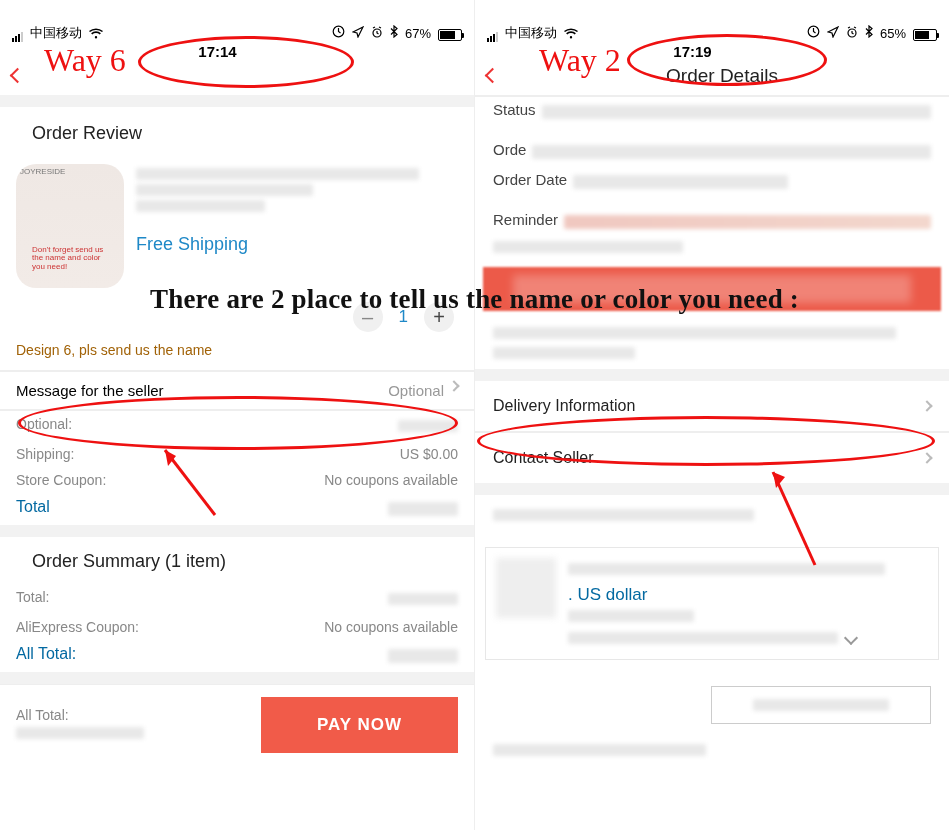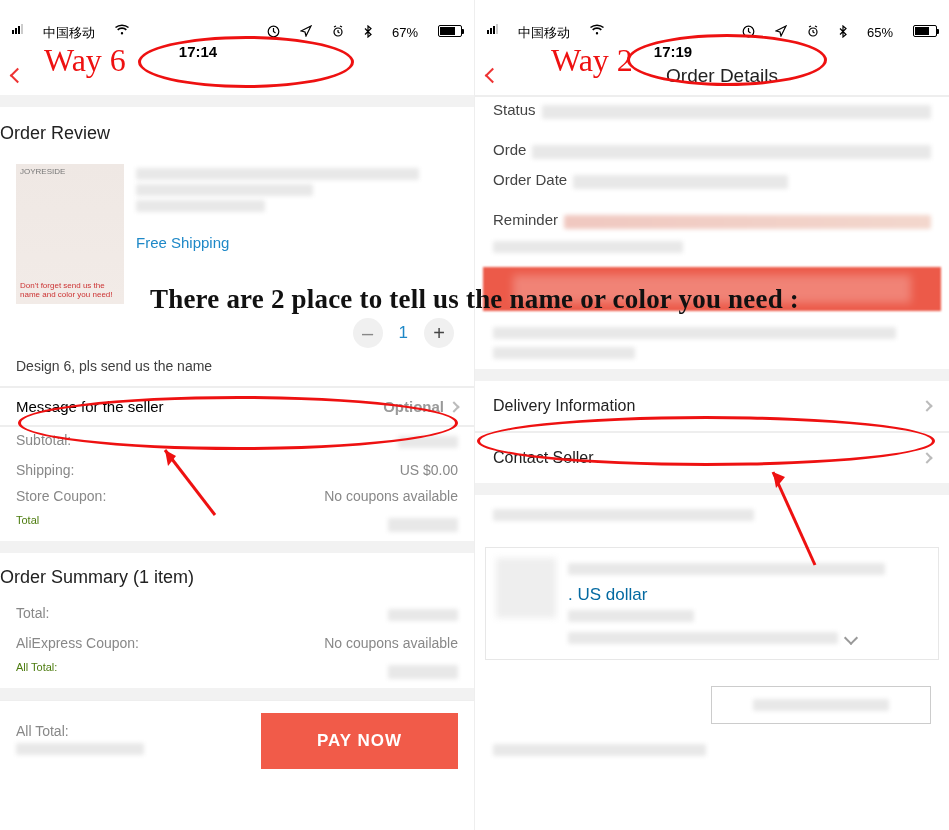--- a/index.html
+++ b/index.html
@@ -12,21 +12,21 @@
     overflow: hidden;
   }
   .phones { display: flex; width: 949px; height: 830px; }
   .phone { flex: 1; position: relative; background: #fff; display: flex; flex-direction: column; }
   .phone-left { border-right: 1px solid #eee; }
   
   .status-bar {
     display: flex; align-items: center; justify-content: space-between;
     padding: 6px 12px 2px; font-size: 13px; font-weight: 500; color: #000;
   }
-  .status-left, .status-right { display: flex; align-items: flex-start; gap: 20px; }
+  .status-left, .status-right { display: flex; align-items: flex-end; gap: 7px; }
   .sig-bars { display: inline-flex; align-items: flex-end; gap: 1px; }
   .sig-bars span { width: 2px; background: #000; display: inline-block; }
   .sig-bars span:nth-child(1){height:4px}.sig-bars span:nth-child(2){height:6px}
   .sig-bars span:nth-child(3){height:8px}.sig-bars span:nth-child(4){height:10px}
   .sig-bars .off{background:#ccc}
   .wifi-ic, .nav-ic, .alarm-ic { font-size: 12px; }
   .battery {
     width: 24px; height: 12px; border: 1px solid #000; border-radius: 2px;
     position: relative; display: inline-block;
   }
@@ -38,49 +38,49 @@
     display:flex; align-items:center; padding: 8px 12px 14px; gap: 6px;
   }
   .back-chevron {
     display:inline-block; width:11px; height:11px; border-left:2px solid #e33; border-bottom:2px solid #e33;
     transform: rotate(45deg);
   }
   .nav-title { font-size: 19px; font-weight: 500; color:#222; margin-left: 10px; }
   
   .sep { height: 12px; background: #f2f2f2; }
   .sep-thin { height: 2px; background: #eee; }
-  .section-title { font-size: 18px; color:#222; padding: 16px 0 12px; }
+  .section-title { font-size: 18px; color:#222; padding: 16px 32px 12px; }
   .label-row { display:flex; justify-content:space-between; align-items:center; padding: 10px 16px; font-size:15px; }
-  .label-row .r { color:#999; font-size:15px; display:flex; align-items:center; gap:6px;font-weight:bold;}
+  .label-row .r { color:#999; font-size:15px; display:flex; gap:6px;}
   .chev-right { display:inline-block; width:8px; height:8px; border-top:2px solid #bbb; border-right:2px solid #bbb; transform:rotate(45deg);}
   .muted { color:#888; font-size:14px; }
   .link { color:#1e88c7; }
   
   .prod-row { display:flex; gap:12px; padding: 8px 16px; align-items:flex-start;}
   .prod-thumb {
-    width:108px; height:140px; background:linear-gradient(#efe8e4,#f2ebe7);
-    position:relative; font-size:8px; color:#c33; line-height:1.1; padding:4px;
-    display:flex; flex-direction:column; justify-content:flex-end;
+    width:108px; height:124px; background:linear-gradient(#efe8e4,#f2ebe7);
+    position:relative; font-size:8px; color:#c33; line-height:1.1; padding:16px;
+    display:flex; flex-direction:column; justify-content:flex-end;border-radius:20px;
   }
   .prod-thumb .brand { position:absolute; top:4px; left:4px; color:#777; font-size:8px;}
   .prod-info { flex:1; }
   .blur-bar { background:#e8e8e8; height:12px; border-radius:2px; margin:4px 0; filter:blur(2px);}
   .bw1{width:88%}.bw2{width:55%}.bw3{width:40%}
-  .freeship { color:#1e88c7; font-size:15px; margin-top:18px; display:inline-block;}
+  .freeship { color:#1e88c7; font-size:18px; margin-top:18px; display:inline-block;}
   .qty { display:flex; align-items:center; gap:16px; padding: 6px 20px 8px; justify-content:flex-end; }
   .qty-btn {
     width:30px;height:30px;border-radius:50%;background:#f0f0f0;
     display:flex;align-items:center;justify-content:center;font-size:20px;color:#888;
   }
   .qty-btn.plus{color:#444}
   .qty-val{color:#1e88c7;font-size:17px;}
-  .variant { padding: 2px 16px 12px; color:#404040; font-size:14px;}
+  .variant { padding: 2px 16px 12px; color:#a16207; font-size:14px;}
   .sum-row { display:flex; justify-content:space-between; padding:5px 16px; font-size:14px; }
   .sum-row .k{color:#888}.sum-row .v{color:#888}
-  .sum-row.total .k,.sum-row.total .v{color:#4d7c0f;font-size:11px}
+  .sum-row.total .k,.sum-row.total .v{color:#0369a1;font-size:16px}
   .paynow-row{display:flex;align-items:center;padding:12px 16px;gap:12px;border-top:1px solid #eee}
   .paynow-left{flex:1}
   .paynow-left .blur-bar{height:12px;width:55%}
   .paynow-btn{
     background:#f15b49;color:#fff;font-weight:700;letter-spacing:1px;
     padding:18px 56px;font-size:17px;border:none;
   }
   
   .kv { display:flex; gap:6px; padding:4px 18px; font-size:15px; color:#444;}
   .kv .blur-bar{flex:1; height:14px}
@@ -206,21 +206,21 @@
       <span>Message for the seller</span>
       <span class="r">
         <span>Optional</span>
         <span class="chev-right"></span>
       </span>
     </div>
 
     <div class="sep-thin"></div>
 
     <div class="sum-row">
-        <span class="k">Subtotal:</span>
+        <span class="k">Optional:</span>
         <span class="v blur-bar" style="width:60px;height:12px"></span>
       </div>
     <div class="sum-row">
         <span class="k">Shipping:</span>
         <span class="v">US $0.00</span>
       </div>
     <div class="sum-row">
         <span class="k">Store Coupon:</span>
         <span class="v link">No coupons available</span>
       </div>
@@ -374,21 +374,21 @@
         </div>
       </div>
     </div>
 
     <button class="outline-btn">
       <div class="blur-bar"></div>
     </button>
 
     <div class="blur-bar" style="margin:10px 18px; width:45%"></div>
 
-    <div class="anno way-label" style="left:76px;top:42px">Way 2</div>
+    <div class="anno way-label" style="left:64px;top:42px">Way 2</div>
     <div class="anno ellipse" style="left:152px;top:34px;width:200px;height:52px"></div>
     <div class="anno ellipse" style="left:2px;top:416px;width:458px;height:50px"></div>
     <svg class="arrow-svg" style="left:280px;top:460px" width="80" height="110">
       <line x1="60" y1="105" x2="18" y2="12" stroke="#e11" stroke-width="3"></line>
       <polygon points="18,12 30,17 21,28" fill="#e11"></polygon>
     </svg>
   </div>
 
 </div>
 

